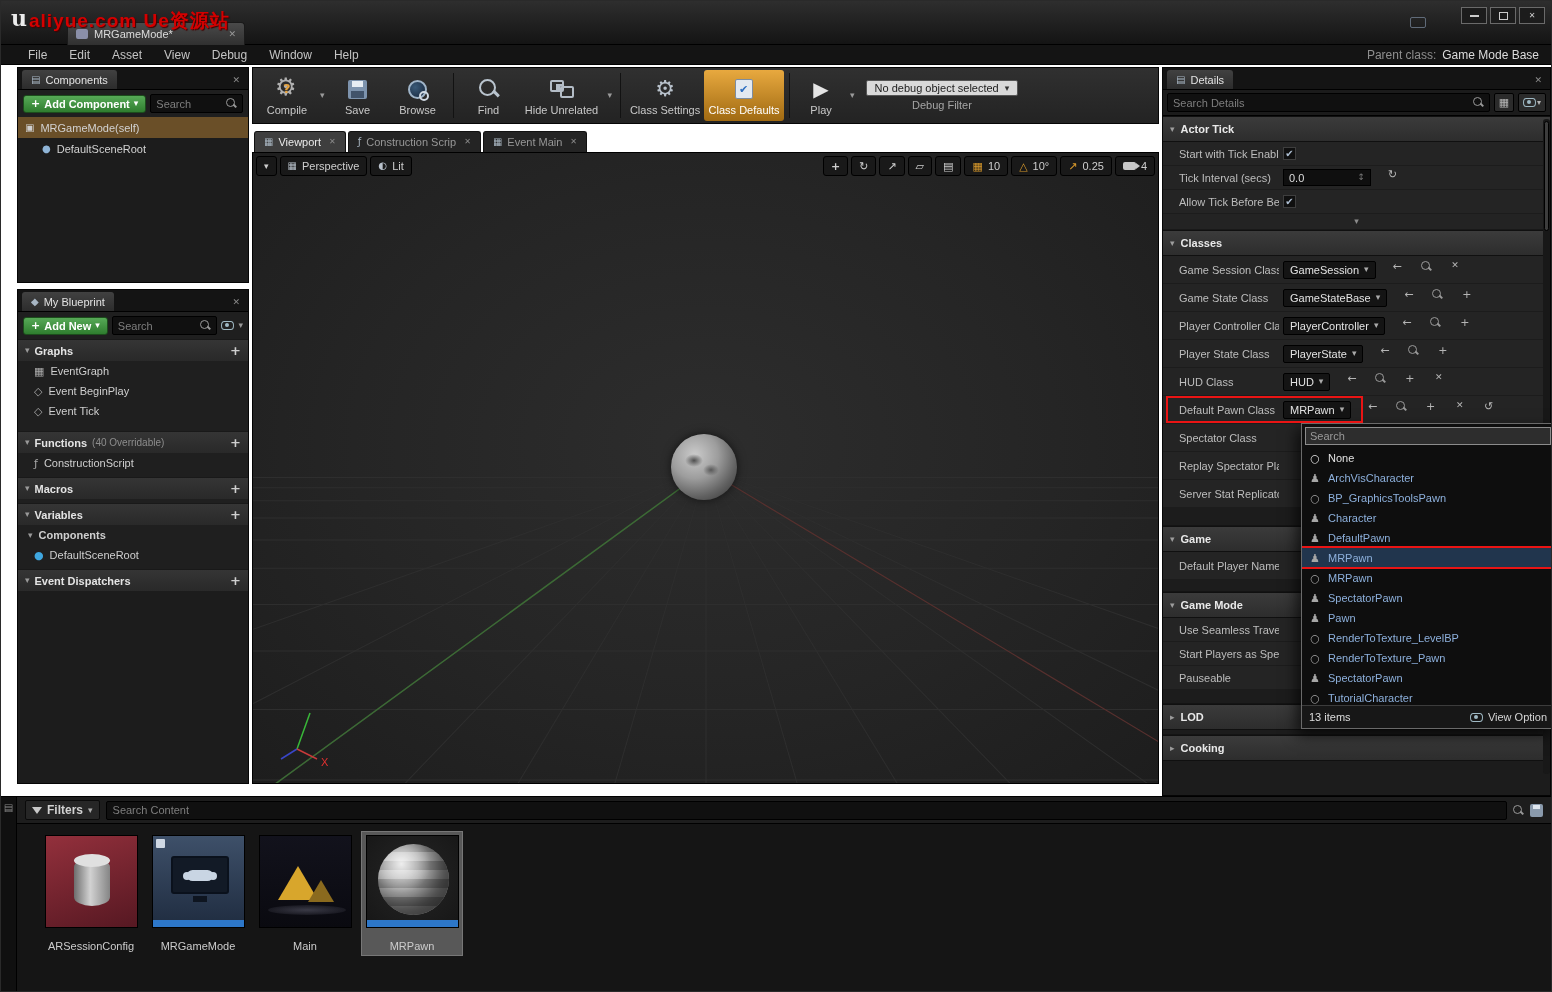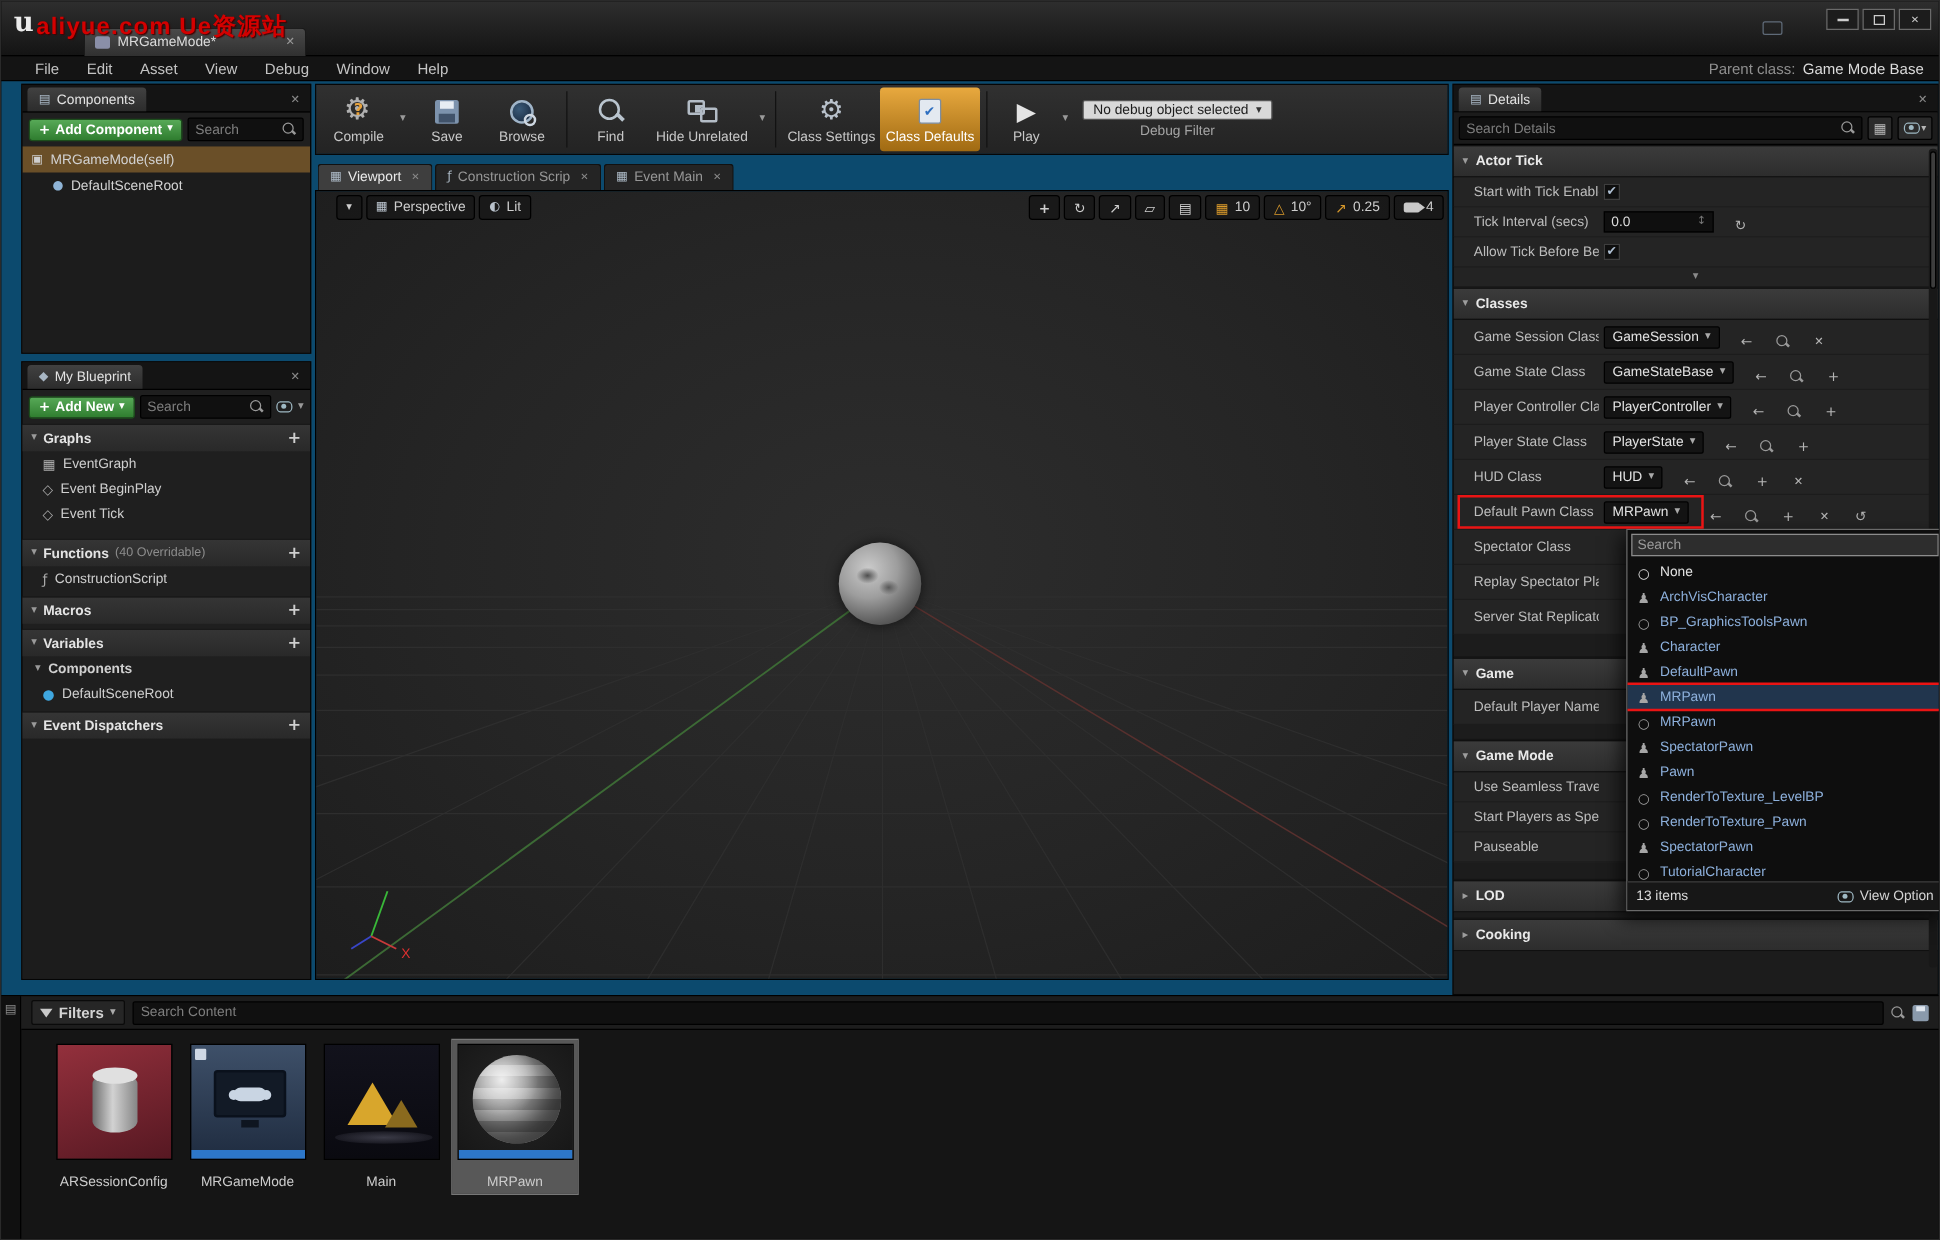--- a/index.html
+++ b/index.html
@@ -44,21 +44,21 @@
 .win-controls{position:absolute;right:6px;top:6px;display:flex;gap:3px}
 .win-btn{width:26px;height:17px;background:#1c1c1c;border:1px solid #6a6a6a;display:flex;align-items:center;justify-content:center;color:#ccc;font-size:8px}
 .wb-min{width:9px;height:2px;background:#ccc}
 .wb-max{width:9px;height:8px;border:1.5px solid #ccc}
 
 .menubar{height:20px;display:flex;align-items:center;background:#141414;border-bottom:1px solid #000;padding-left:16px;font-size:12px}
 .menu-item{padding:0 11px;color:#c4c4c4}
 .menubar-right{margin-left:auto;padding-right:12px;color:#8f8f8f;display:flex;gap:6px}
 .menubar-right .pcv{color:#dcdcdc}
 
-.main{display:flex;height:731px;background:#0c4a6e;padding:2px 0 12px}
+.main{display:flex;height:731px;background:#ffffff;padding:2px 0 12px}
 .left-col{width:232px;margin-left:16px;display:flex;flex-direction:column;gap:6px;flex:none}
 .center-col{flex:1;min-width:0;display:flex;flex-direction:column;margin:0 3px}
 .right-col{width:389px;flex:none;position:relative}
 .panel{background:#1f1f1f;border:1px solid #050505;display:flex;flex-direction:column}
 .panel-tabstrip{height:22px;background:#141414;display:flex;align-items:flex-end;padding:0 4px;border-bottom:1px solid #000;flex:none}
 .panel-tab{display:flex;align-items:center;gap:5px;background:linear-gradient(#414141,#2c2c2c);height:19px;padding:0 9px;border-radius:3px 3px 0 0;font-size:11px;color:#e2e2e2}
 .panel-tab .pt-ic{color:#a8b6c4;font-size:10px}
 .strip-x{margin-left:auto;color:#8a8a8a;font-size:9px;padding:0 4px 4px}
 .panel-toolbar{display:flex;align-items:center;gap:4px;padding:4px 5px;flex:none}
 .btn-green{display:flex;align-items:center;gap:4px;background:linear-gradient(#57a957,#2f7d2f);color:#fff;font-weight:bold;font-size:11px;padding:2px 7px;border:1px solid #1c4d1c;border-radius:3px;white-space:nowrap}
@@ -110,42 +110,42 @@
 .debug-filter{color:#a5a5a5;text-align:center;font-size:11px}
 
 .doc-tabs{height:22px;margin-top:6px;display:flex;gap:2px;padding:0 2px;align-items:flex-end;flex:none}
 .doc-tab{display:flex;align-items:center;gap:5px;height:21px;padding:0 9px;background:#242424;color:#979797;font-size:11px;border-radius:3px 3px 0 0;border:1px solid #111;border-bottom:none}
 .doc-tab.active{background:#3e3e3e;color:#eaeaea}
 .doc-tab .ic{font-size:10px;color:#a9b6c2}
 .doc-tab .x{font-size:8px;color:#8a8a8a;margin-left:3px}
 
 .viewport{position:relative;flex:1;min-height:0;background:radial-gradient(ellipse at 50% 46%,#2d2d2d 0%,#252525 55%,#1d1d1d 100%);border:1px solid #000;overflow:hidden}
 .vp-grid{position:absolute;inset:0;width:100%;height:100%}
-.vp-toolbar{position:absolute;top:3px;left:16px;right:3px;display:flex;gap:3px;z-index:5;align-items:center}
+.vp-toolbar{position:absolute;top:3px;left:3px;right:3px;display:flex;gap:3px;z-index:5;align-items:center}
 .vp-chip{display:flex;align-items:center;gap:5px;background:rgba(24,24,24,.88);border:1px solid #000;border-radius:3px;height:20px;padding:0 7px;color:#cecece;font-size:11px}
 .vp-chip .ic{font-size:10px;color:#b9c2cc}
 .vp-right{margin-left:auto;display:flex;gap:3px}
 .oi{color:#d8992b !important}
 .cam{width:13px;height:8px;background:#c8c8c8;border-radius:2px;position:relative}
 .cam::after{content:"";position:absolute;right:-4px;top:1px;border-left:4px solid #c8c8c8;border-top:3px solid transparent;border-bottom:3px solid transparent}
 .vp-sphere{position:absolute;left:418px;top:281px;width:66px;height:66px;border-radius:50%;background:radial-gradient(circle at 36% 32%,#cbcbcb,#9d9d9d 38%,#616161 68%,#393939 92%);box-shadow:0 0 10px rgba(0,0,0,.6)}
 .sphere-blob{position:absolute;border-radius:50%}
 .sphere-blob.b1{left:14px;top:20px;width:18px;height:13px;background:radial-gradient(#4e4e4e,rgba(0,0,0,0) 70%)}
 .sphere-blob.b2{left:32px;top:30px;width:16px;height:12px;background:radial-gradient(#585858,rgba(0,0,0,0) 70%)}
 .vp-gizmo{position:absolute;left:22px;bottom:14px}
 
 .details-panel{height:729px}
 .details-search-row{display:flex;align-items:center;gap:4px;padding:3px 4px;background:#1b1b1b;border-bottom:1px solid #000;flex:none}
 .mini-btn{width:20px;height:19px;background:#2b2b2b;border:1px solid #000;border-radius:2px;display:flex;align-items:center;justify-content:center;color:#b5b5b5;font-size:11px;gap:1px;flex:none}
 .sec-hdr{height:26px;background:linear-gradient(#3b3b3b,#2d2d2d);display:flex;align-items:center;gap:6px;padding:0 7px;font-size:11px;font-weight:bold;color:#e9e9e9;border-top:1px solid #101010;border-bottom:1px solid #101010;flex:none}
 .sec-hdr .hcaret{color:#9d9d9d;font-size:9px}
 .detail-row{height:24px;display:flex;align-items:center;border-bottom:1px solid #1c1c1c;background:#242424;flex:none;position:relative}
 .detail-row.tall{height:28px}
 .detail-label{width:116px;padding-left:16px;font-size:11px;color:#bdbdbd;flex:none;white-space:nowrap;overflow:hidden}
-.detail-value{flex:1;display:flex;align-items:flex-end;gap:14px;padding:0 4px;min-width:0}
+.detail-value{flex:1;display:flex;align-items:flex-start;gap:14px;padding:0 4px;min-width:0}
 .checkbox{width:13px;height:13px;background:#0f0f0f;border:1px solid #3e3e3e;display:flex;align-items:center;justify-content:center}
 .checkbox.checked::before{content:"✔";color:#aebfd2;font-size:10px;font-family:"DejaVu Sans",sans-serif}
 .num-input{width:88px;height:17px;background:#0f0f0f;border:1px solid #000;color:#dedede;font-size:11px;padding:0 5px;display:flex;align-items:center;justify-content:space-between}
 .num-input .g{color:#777;font-size:9px}
 .chip{display:flex;align-items:center;gap:5px;background:#141414;border:1px solid #000;border-radius:2px;padding:2px 6px;font-size:11px;color:#e3e3e3;white-space:nowrap}
 .chip .g{font-size:9px;color:#aaa}
 .mini-ic{width:15px;display:flex;align-items:center;justify-content:center;color:#b5b5b5;font-size:11px;flex:none}
 .detail-expander{height:16px;display:flex;align-items:center;justify-content:center;background:#232323;border-bottom:1px solid #191919;color:#8b8b8b;font-size:9px;flex:none}
 .detail-gap{height:18px;background:#1c1c1c;border-bottom:1px solid #141414;flex:none}
 .details-rest{flex:1;background:#1c1c1c}

